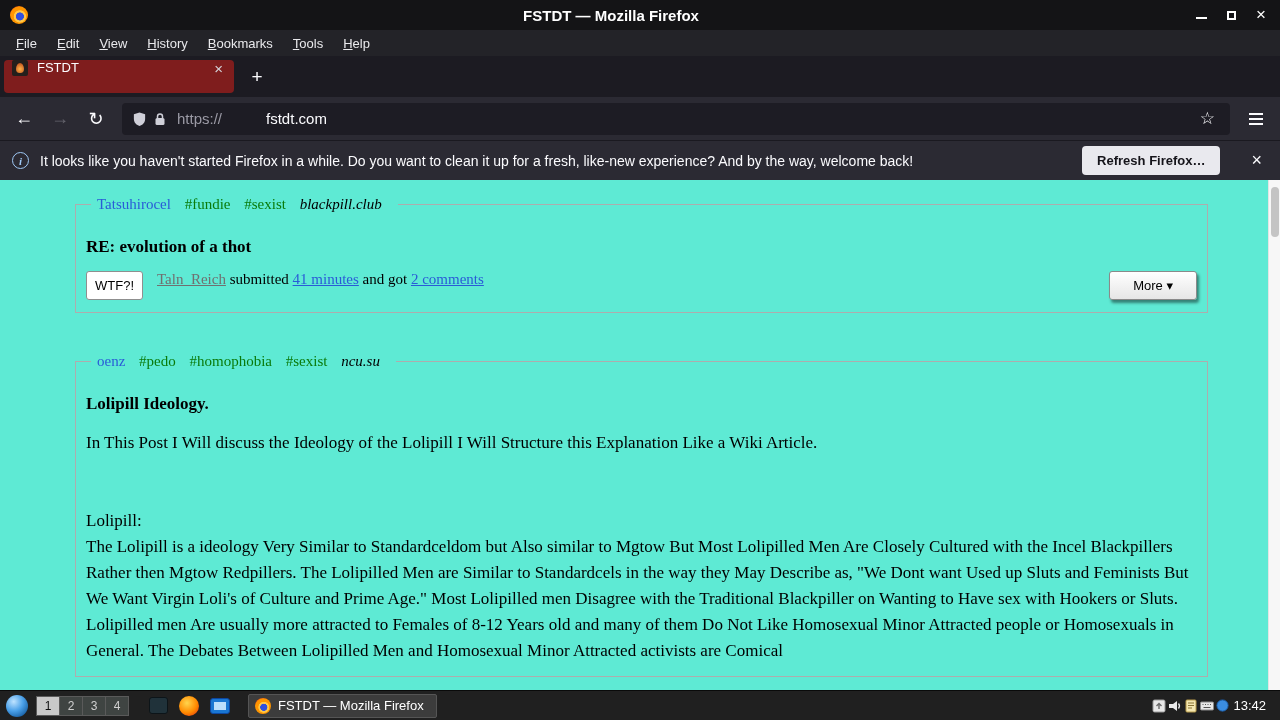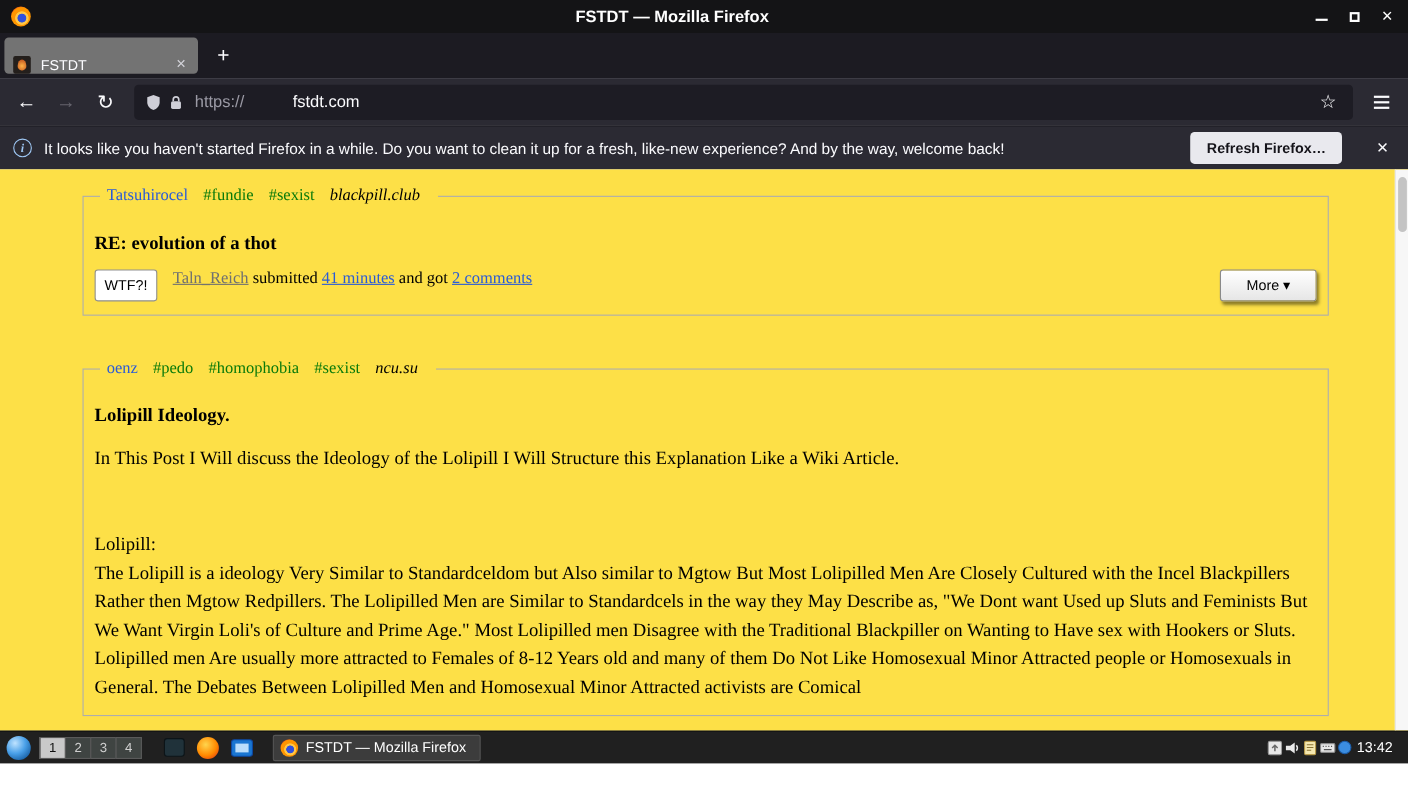--- a/index.html
+++ b/index.html
@@ -18,21 +18,21 @@
   .ic-restore { width:9px; height:9px; border:2px solid #fff; }
   .ic-close { color:#fff; font-size:17px; line-height:14px; }
 
   
   .menubar { height:26px; background:#232328; display:flex; align-items:center; padding-left:6px; }
   .menu-item { display:inline-block; padding:3px 10px; color:#e9e9ec; font-size:13px; }
   .menu-item::first-letter { text-decoration: underline; }
 
   
   .tabbar { height:41px; background:#1c1b22; display:flex; align-items:center; padding:0 4px; }
-  .tab { height:33px; width:176px; background:#737373; border-radius:4px; display:flex; align-items:flex-end; padding:0 8px; color:#fbfbfe; }
+  .tab { height:33px; width:230px; background:#7f1d1d; border-radius:4px; display:flex; align-items:flex-start; padding:0 8px; color:#fbfbfe; }
   .favicon { width:16px; height:16px; background:#241f1c; border-radius:2px; position:relative; flex:0 0 auto; }
   .favicon::after { content:""; position:absolute; left:4px; top:3px; width:8px; height:10px;
     background: radial-gradient(circle at 50% 60%, #ffb347, #c2571f 80%); border-radius:50% 50% 45% 45% / 60% 60% 40% 40%; }
   .tab-label { flex:1; font-size:13px; margin-left:9px; }
   .tab-close { font-size:15px; color:#d4d4da; padding:0 3px; }
   .newtab { width:30px; height:30px; margin-left:8px; display:flex; align-items:center; justify-content:center;
     color:#fbfbfe; font-size:19px; border-radius:4px; }
 
   
   .navbar { height:43px; background:#2b2a33; display:flex; align-items:center; padding:0 8px; gap:4px; }
@@ -53,21 +53,21 @@
   .infobar { height:40px; background:#2b2a33; border-top:1px solid #1a1920; display:flex; align-items:center;
     padding:0 12px; gap:11px; }
   .info-icon { width:17px; height:17px; border-radius:50%; border:1.5px solid #9fc8f5; color:#9fc8f5; flex:0 0 auto;
     display:flex; align-items:center; justify-content:center; font:italic bold 11px "Liberation Serif", serif; }
   .info-text { flex:1; font-size:14px; color:#fbfbfe; }
   .refresh-btn { font-family:"Liberation Sans", sans-serif; font-weight:bold; font-size:13px; background:#e9e9ee;
     color:#15141a; border:none; border-radius:4px; padding:7px 15px; margin-right:14px; cursor:pointer; }
   .info-close { color:#fbfbfe; font-size:18px; padding:0 6px; }
 
   
-  .viewport { position:relative; height:510px; background:#fde047; overflow:hidden;
+  .viewport { position:relative; height:510px; background:#5eead4; overflow:hidden;
     font-family:"Liberation Serif", serif; font-size:17px; color:#000; }
   fieldset.post { margin:16px 72px 0 75px; border:1px solid #adadad; padding:2px 10px 12px 10px; }
   fieldset.post.second { margin-top:40px; }
   legend { font-size:15px; padding:0 6px; margin-left:5px; }
   .legend-item { margin-right:10px; }
   a.author { color:#2a5bd7; text-decoration:none; }
   a.tag { color:#0a7a0a; text-decoration:none; }
   .source { font-style:italic; color:#000; }
   .post-title { font-weight:bold; margin-top:22px; }
   .post-body-lines { margin-top:16px; }
@@ -119,20 +119,29 @@
         </span>
       <span class="wc">
           <span class="ic-restore"></span>
         </span>
       <span class="wc">
           <span class="ic-close">×</span>
         </span>
     </div>
   </div>
 
+  <div class="menubar">
+    <span class="menu-item">File</span>
+    <span class="menu-item">Edit</span>
+    <span class="menu-item">View</span>
+    <span class="menu-item">History</span>
+    <span class="menu-item">Bookmarks</span>
+    <span class="menu-item">Tools</span>
+    <span class="menu-item">Help</span>
+  </div>
 
   <div class="tabbar">
     <div class="tab">
       <span class="favicon"></span>
       <span class="tab-label">FSTDT</span>
       <span class="tab-close">×</span>
     </div>
     <div class="newtab">+</div>
   </div>
 

